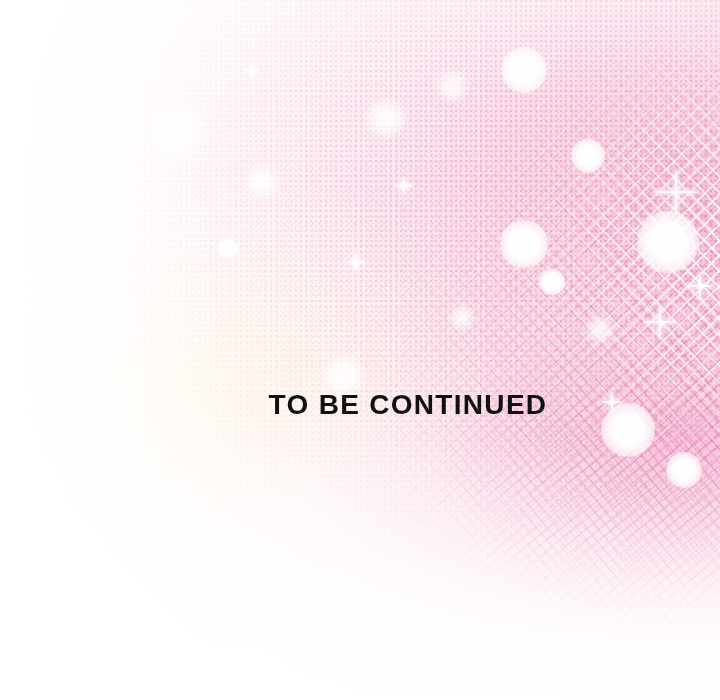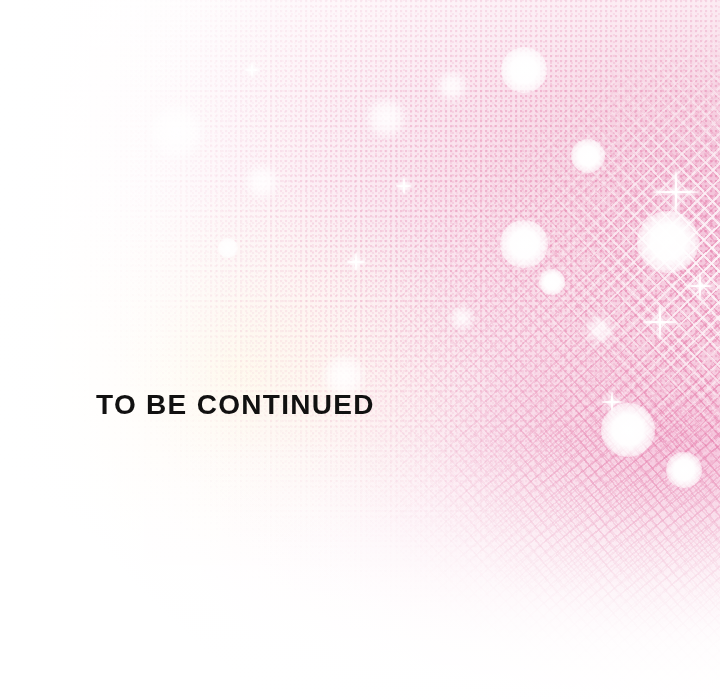--- a/index.html
+++ b/index.html
@@ -269,21 +269,21 @@
     height: 100%;
     box-shadow: 0 0 4px 1px rgba(255,255,255,0.95);
   }
 
   
   #caption {
     position: absolute;
     left: 0;
     top: 390px;
     width: 720px;
-    text-align: left;
+    text-align: center;
     padding-left: 96px;
     box-sizing: border-box;
     font-family: "Liberation Sans", sans-serif;
     font-size: 28px;
     font-weight: 700;
     letter-spacing: 1.3px;
     line-height: 30px;
     color: #111111;
     white-space: nowrap;
   }

